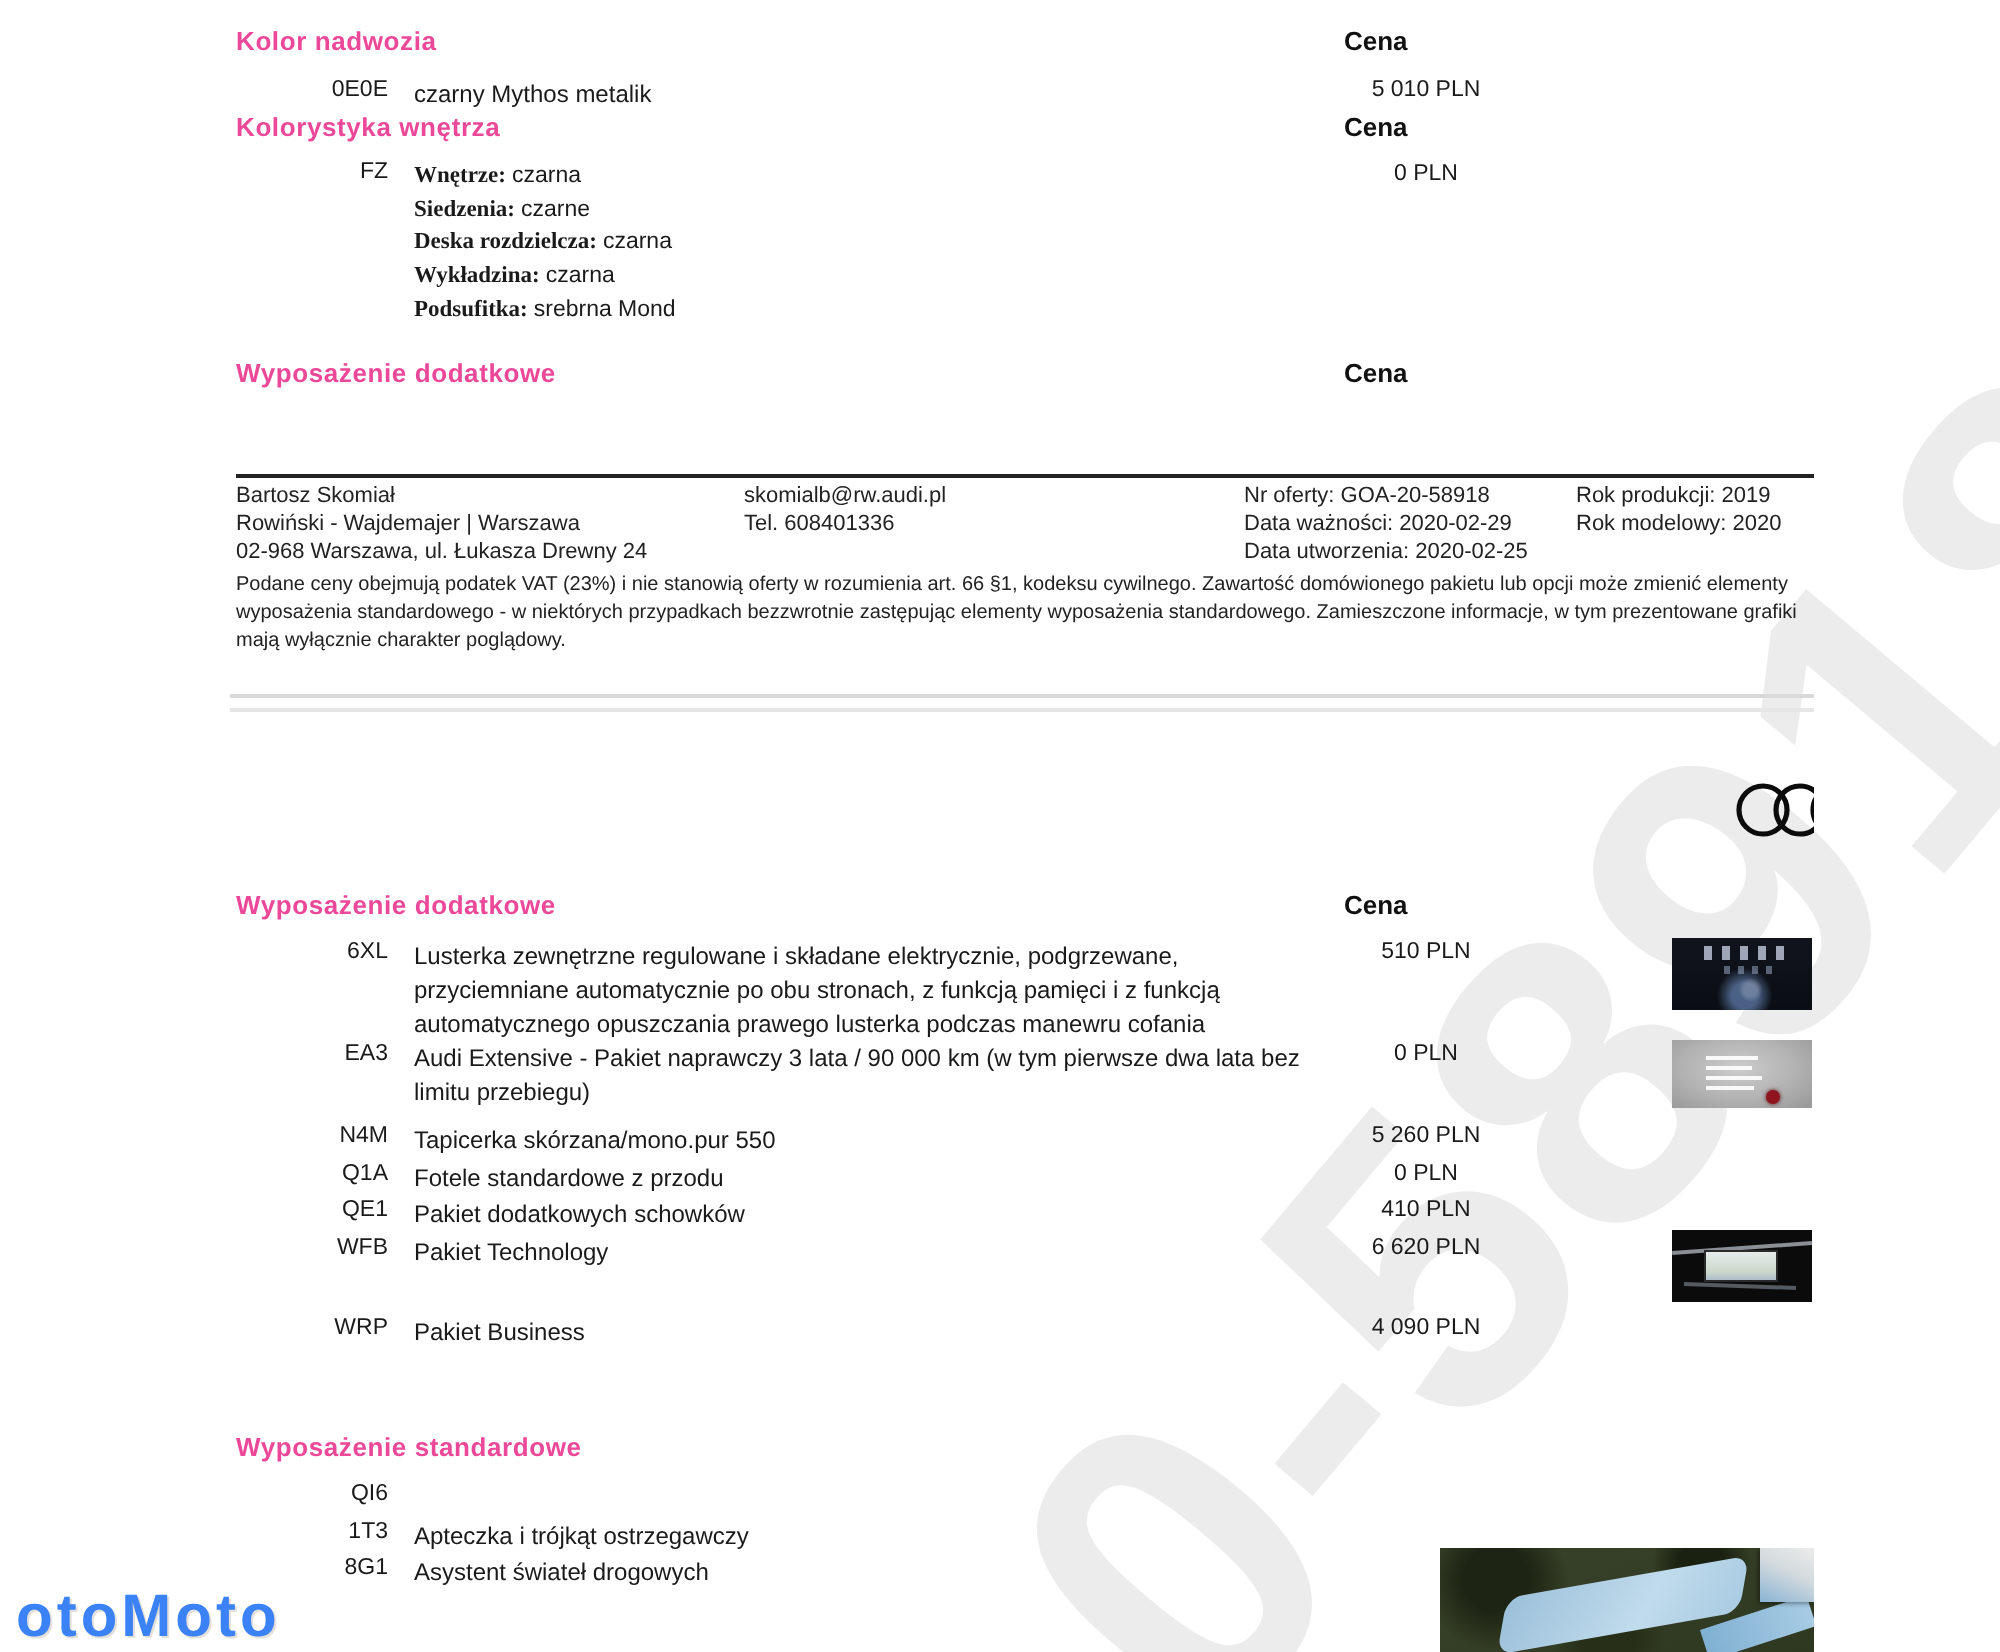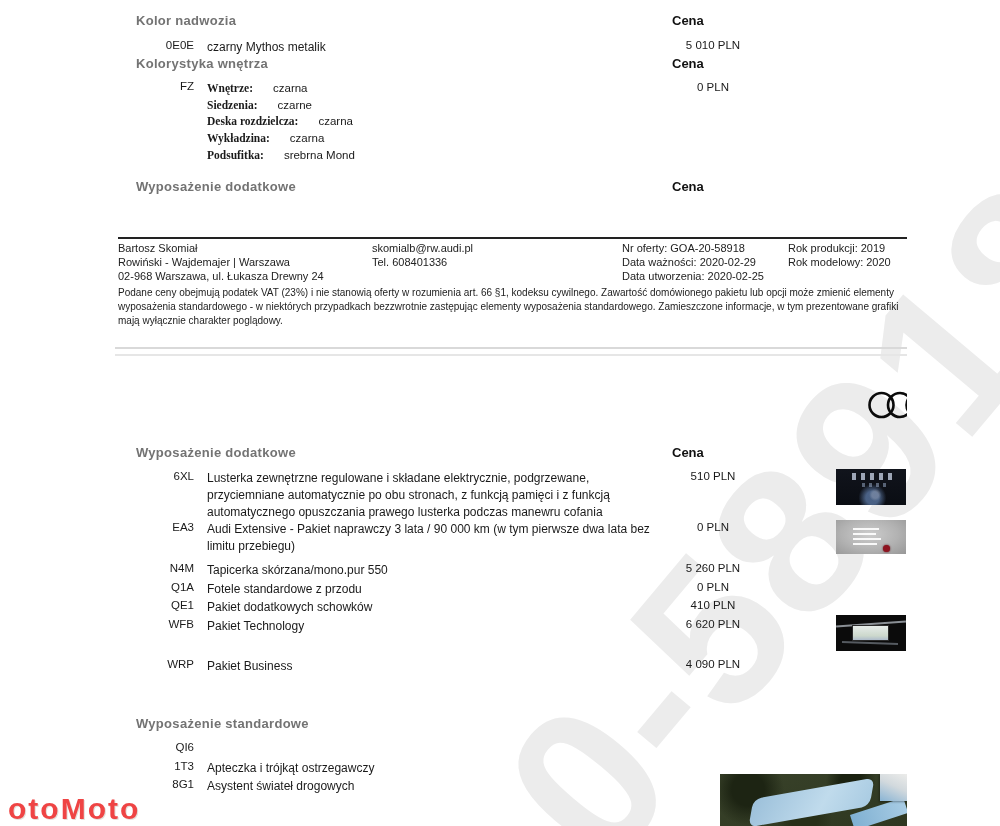--- a/index.html
+++ b/index.html
@@ -3,31 +3,31 @@
 <meta charset="utf-8">
 <style>
   html,body{margin:0;padding:0;background:#ffffff;}
   .page{position:relative;width:1000px;height:826px;overflow:hidden;
         font-family:"Liberation Sans",sans-serif;color:#1a1a1a;background:#fff;}
   
   .wm-diagonal{position:absolute;left:470px;top:760px;font-size:210px;font-weight:700;
         color:#ececec;transform:rotate(-50deg);transform-origin:0 0;white-space:nowrap;
         line-height:1;z-index:0;letter-spacing:4px;}
   .wm-corner{position:absolute;left:8px;top:792px;font-size:30px;font-weight:700;
-        color:#ef4444;letter-spacing:2px;text-shadow:1px 1px 0 #e3dfda;z-index:0;}
+        color:#3b82f6;letter-spacing:2px;text-shadow:1px 1px 0 #e3dfda;z-index:0;}
   .content{position:absolute;inset:0;z-index:1;}
   
-  .hdr{position:absolute;left:136px;font-size:13px;font-weight:700;color:#737373;letter-spacing:.3px;}
+  .hdr{position:absolute;left:118px;font-size:13px;font-weight:700;color:#ec4899;letter-spacing:.3px;}
   .cena{position:absolute;left:672px;font-size:13px;font-weight:700;color:#111;}
   .row{position:absolute;left:0;top:0;width:100%;height:0;}
   .code{position:absolute;left:148px;width:46px;text-align:right;font-size:11.5px;}
   .desc{position:absolute;left:207px;width:458px;font-size:12px;line-height:16.8px;}
   .price{position:absolute;left:642px;width:142px;text-align:center;font-size:11.5px;}
   .fzlines{position:absolute;left:207px;top:0;font-size:11.5px;line-height:16.7px;}
-  .fzv{margin-left:20px;}
+  .fzv{margin-left:3px;}
   .b{font-weight:700;font-family:Liberation Serif, serif;}
   
   .rule-dark{position:absolute;left:118px;width:789px;height:1.5px;background:#222;}
   .rule-light1{position:absolute;left:115px;width:792px;height:2px;background:#d9d9d9;}
   .rule-light2{position:absolute;left:115px;width:792px;height:1.5px;background:#e6e6e6;}
   
   .fcol{position:absolute;font-size:11px;line-height:14px;color:#222;}
   .legal{position:absolute;left:118px;top:286px;width:792px;font-size:10px;line-height:14px;color:#222;}
   
   .audi-logo{position:absolute;left:868px;top:391px;width:39px;height:28px;overflow:hidden;}

